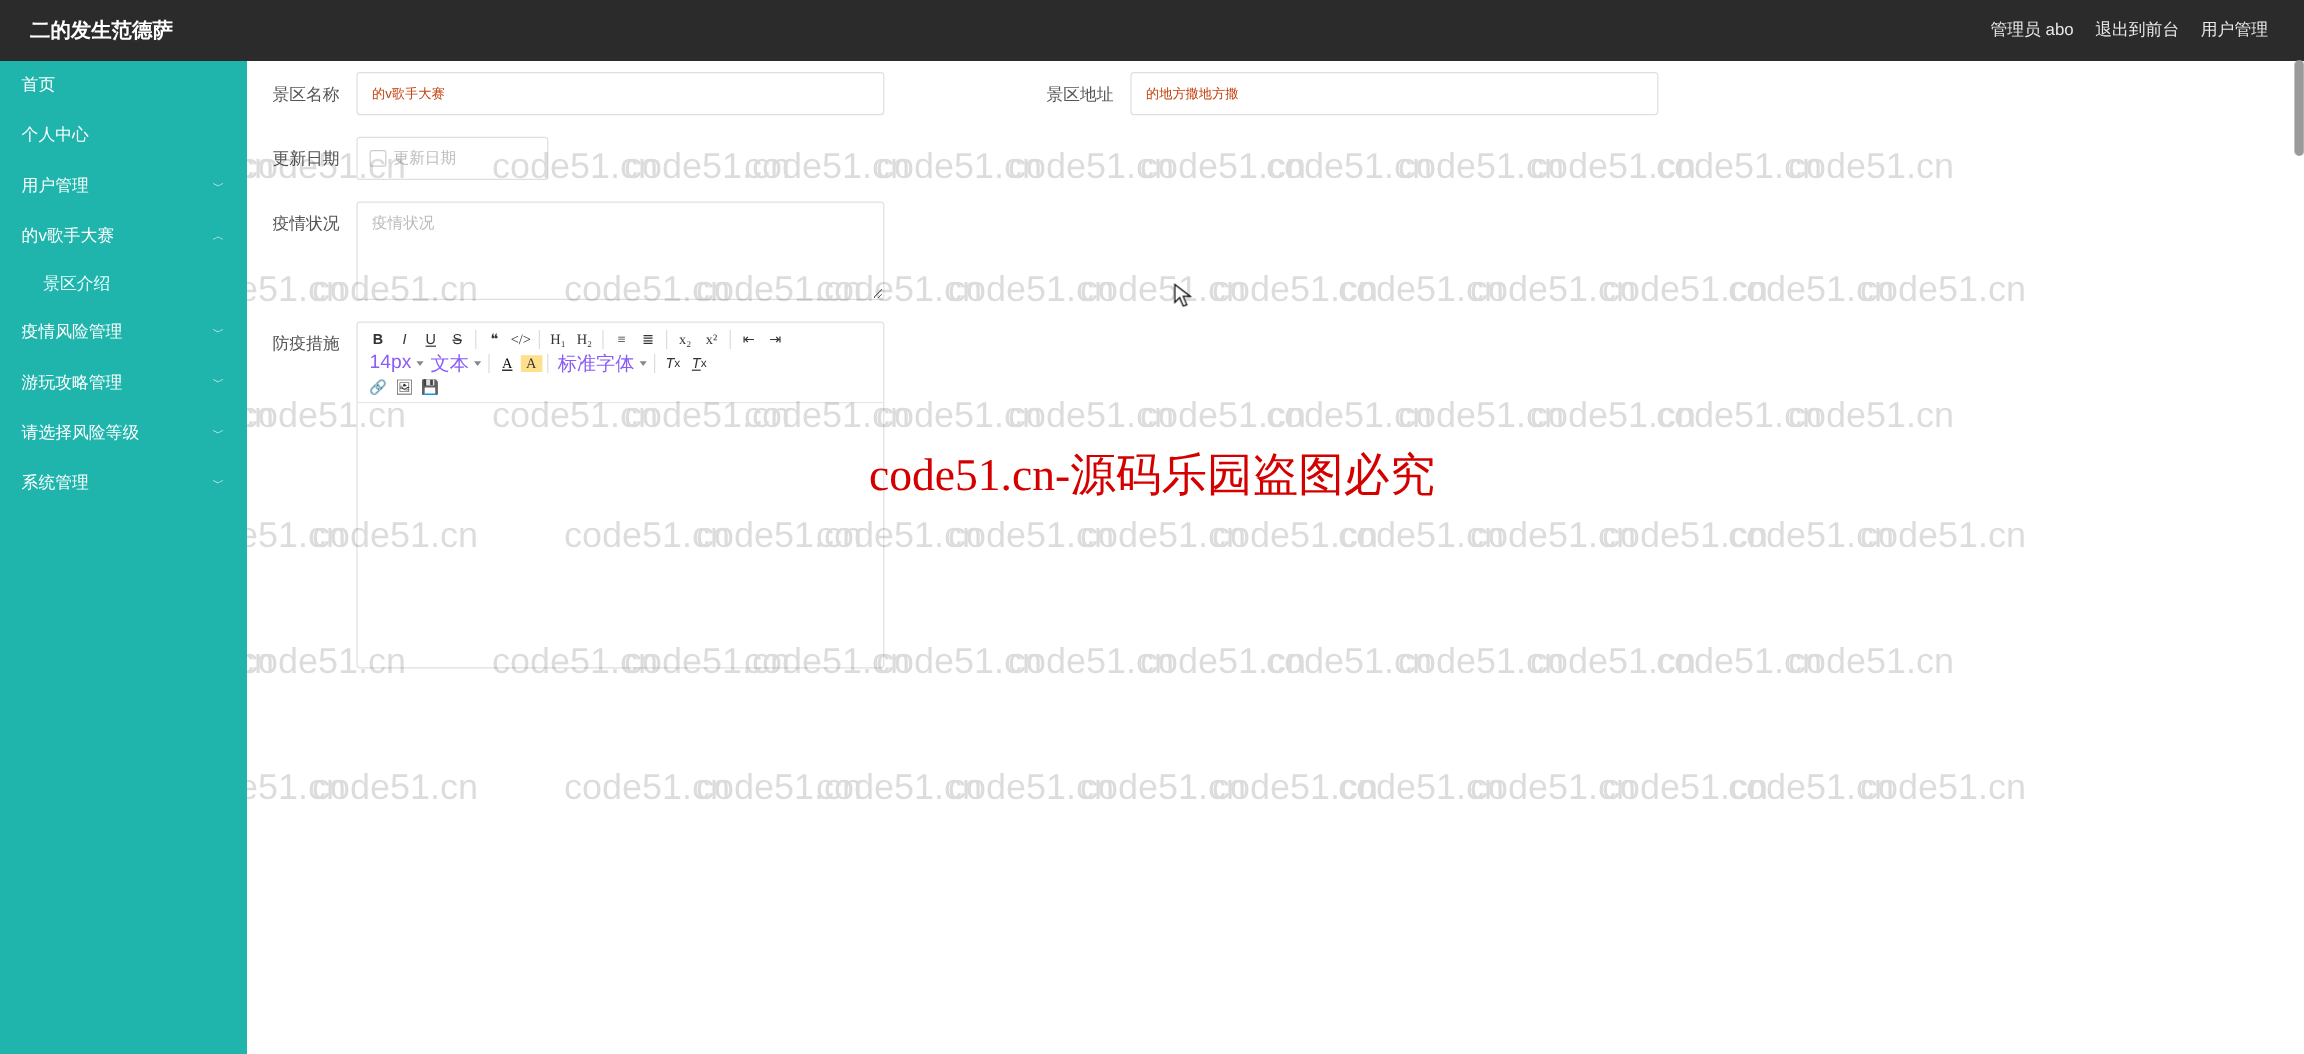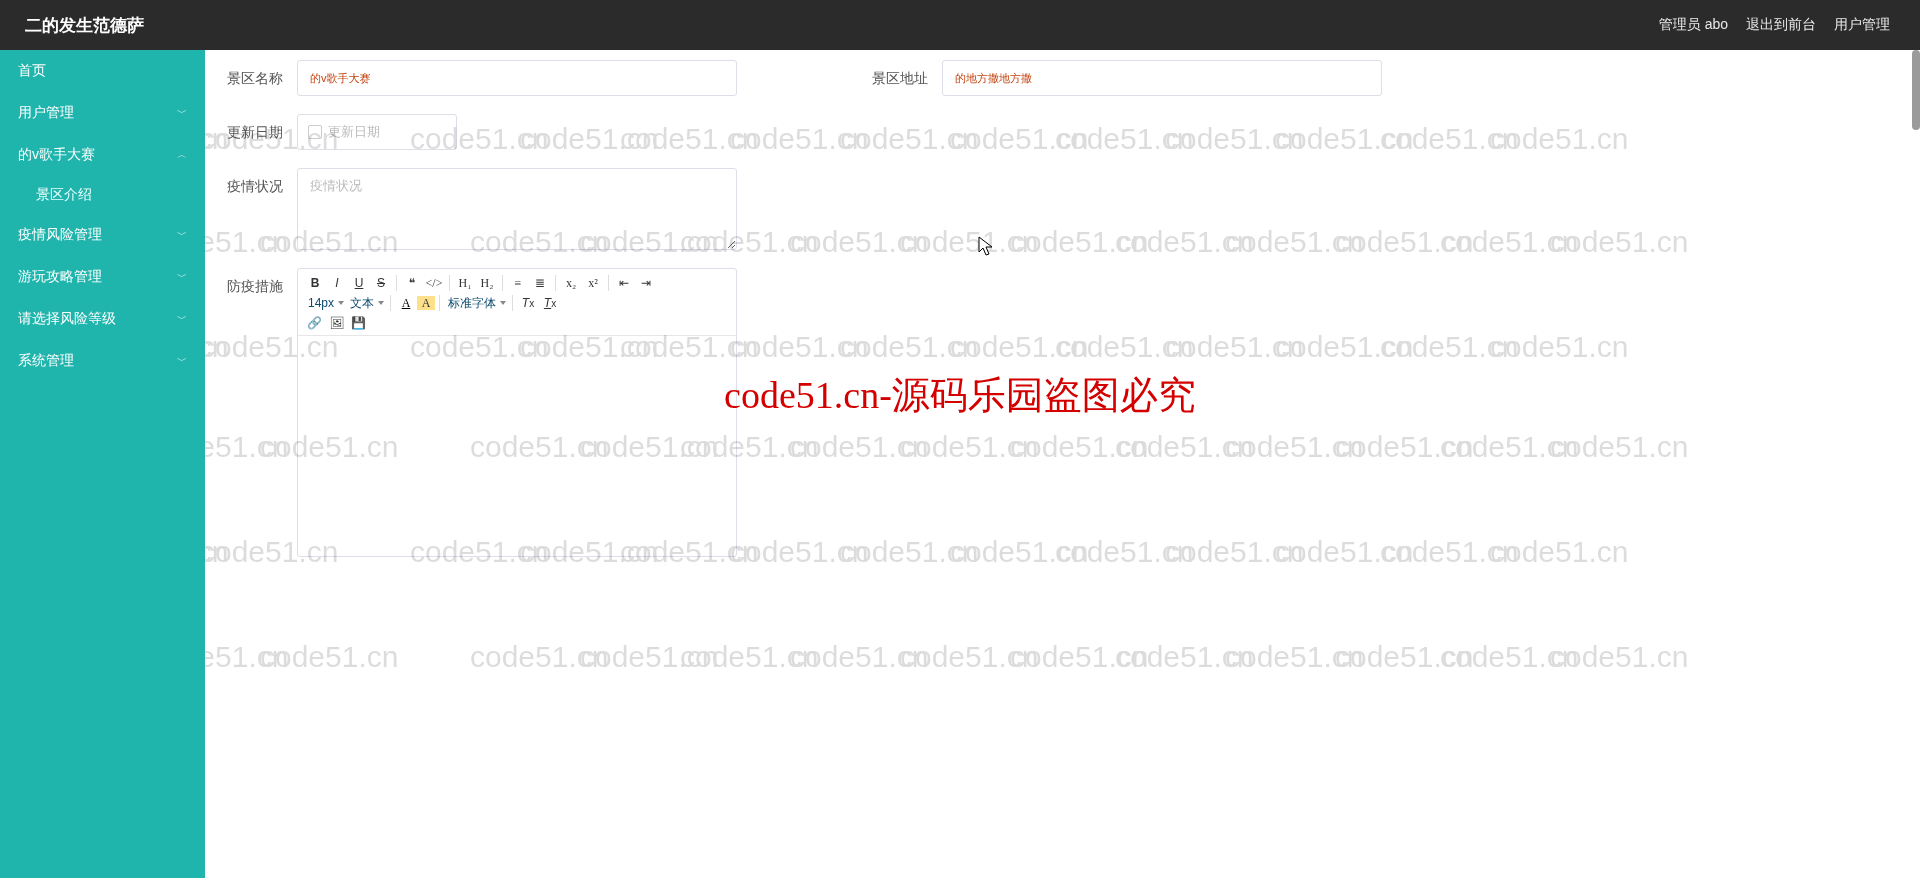--- a/index.html
+++ b/index.html
@@ -43,21 +43,21 @@
 .cal-icon { width:14px; height:14px; border:1px solid #ccc; border-radius:2px; position:relative; display:inline-block; }
 .thumb { width:72px; height:70px; border-radius:4px; background:linear-gradient(135deg,#c9d5e6 0%,#e8e2f0 100%); margin-left:0; display:flex; align-items:center; justify-content:center; overflow:hidden; }
 .thumb svg { width:72px; height:70px; }
 .textarea { width:440px; height:82px; border:1px solid #dcdfe6; border-radius:3px; padding:8px 12px; font-size:13px; color:#555; resize:both; }
 .textarea::placeholder { color:#bcbcbc; }
 
 
 .editor-wrap { margin-left:0; width:440px; border:1px solid #dcdfe6; border-radius:3px; }
 .editor-toolbar { border-bottom:1px solid #e6e6e6; padding:4px 6px 2px 6px; display:flex; flex-wrap:wrap; gap:0; }
 .tb-btn { width:22px; height:20px; display:flex; align-items:center; justify-content:center; font-size:12px; font-family:Georgia,serif; cursor:pointer; color:#333; }
-.tb-sel { height:20px; font-size:12px; border:none; color:#0c4a6e; display:flex; align-items:center; padding:0 12px 0 4px; position:relative; cursor:pointer; }
+.tb-sel { height:20px; font-size:16px; border:none; color:#8b5cf6; display:flex; align-items:center; padding:0 12px 0 4px; position:relative; cursor:pointer; }
 .tb-sel:after { content:""; position:absolute; right:2px; top:8px; border-left:3px solid transparent; border-right:3px solid transparent; border-top:4px solid #888; }
 .tb-div { width:1px; height:16px; background:#ddd; margin:2px 4px; }
 .editor-body { min-height:220px; }
 
 
 .wm { position:fixed; inset:0; pointer-events:none; z-index:1; opacity:.14; font-size:30px; color:#000; }
 .wm span { position:absolute; white-space:nowrap; }
 .center-wm { position:fixed; left:50%; top:370px; transform:translateX(-50%); color:#d40000; font-size:38px; font-weight:500; pointer-events:none; z-index:60; font-family:"SimSun",serif; }
 
 
@@ -75,20 +75,23 @@
   <div class="topbar-right">
     <span>管理员 abo</span>
     <span>退出到前台</span>
     <span>用户管理</span>
   </div>
 </div>
 
 <div class="sidebar">
   <div class="menu-item">
     <span>首页</span>
+  </div>
+  <div class="menu-item">
+    <span>个人中心</span>
   </div>
   <div class="menu-item">
     <span>用户管理</span>
     <span class="chev">﹀</span>
   </div>
   <div class="menu-item">
     <span>的v歌手大赛</span>
     <span class="chev">︿</span>
   </div>
   <div class="submenu">

